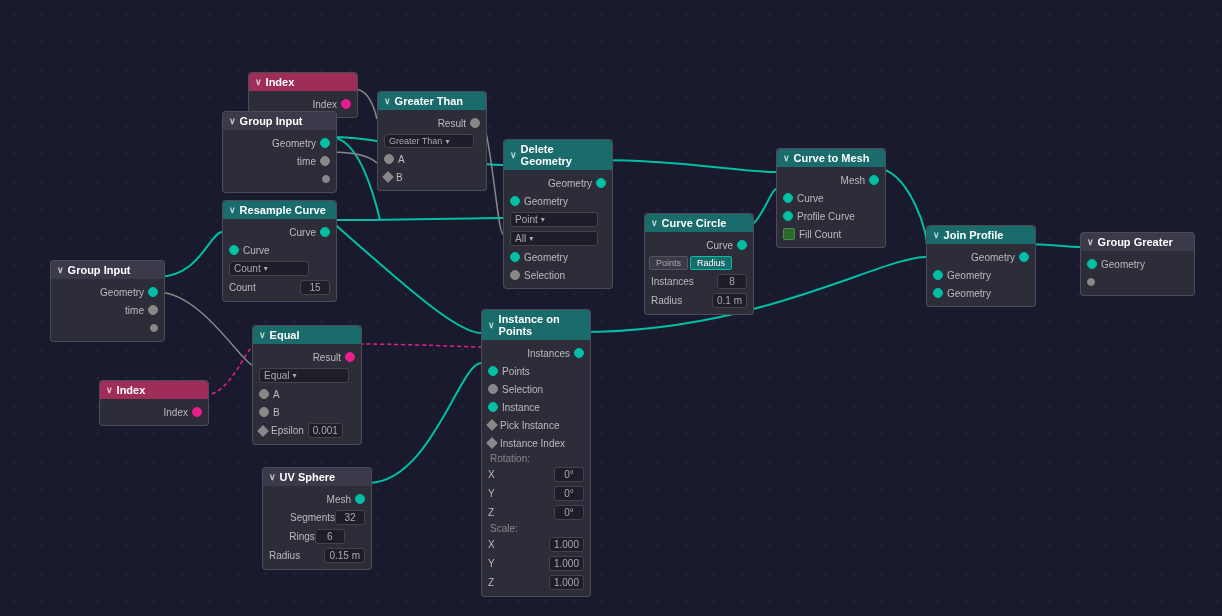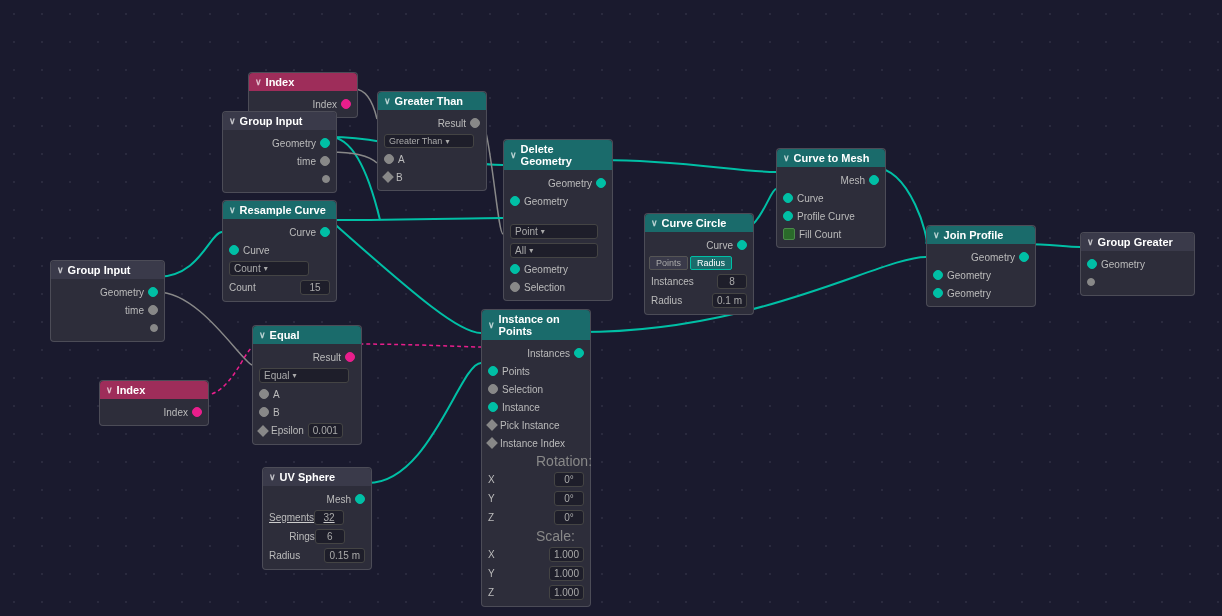--- a/index.html
+++ b/index.html
@@ -162,23 +162,22 @@
       cursor: pointer;
     }
     .tab-btn.active {
       background: #1a6b6b;
       color: #fff;
       border-color: #00bfa5;
     }
 
     .section-label {
       padding: 1px 8px;
-      font-size: 14px;
+      font-size: 10px;
       color: #888;
-      margin-left: 46px;
     }
   </style>
 </head>
 <body>
 
 <svg id="connections-svg">
 
   <path class="conn-grey" d="M 354 89 Q 370 89 377 119"></path>
 
   <path class="conn-teal" d="M 330 137 Q 360 137 380 220"></path>
@@ -360,21 +359,21 @@
 <div class="node" style="left:262px; top:467px; width:108px;">
   <div class="node-header header-dark">
     <span class="collapse-arrow">∨</span>
     <span>UV Sphere</span>
   </div>
   <div class="node-body">
     <div class="node-row right-align">
       <span class="label">Mesh</span>
       <span class="socket green socket-right"></span>
     </div>
-    <div class="node-row" style="justify-content:flex-start;text-decoration:underline;">
+    <div class="node-row" style="justify-content:flex-end;">
       <span class="label">Segments</span>
       <div class="value-display">32</div>
     </div>
     <div class="node-row" style="justify-content:center;">
       <span class="label">Rings</span>
       <div class="value-display">6</div>
     </div>
     <div class="node-row" style="justify-content:space-between;">
       <span class="label">Radius</span>
       <div class="value-display">0.15 m</div>
@@ -390,21 +389,21 @@
   <div class="node-body">
     <div class="node-row right-align">
       <span class="label">Geometry</span>
       <span class="socket green socket-right"></span>
     </div>
     <div class="node-row left-align">
       <span class="socket green socket-left"></span>
       <span class="label">Geometry</span>
     </div>
     <div class="node-row">
-      <div class="dropdown" style="width:88px;margin-top:12px;">Point</div>
+      <div class="dropdown" style="width:88px;">Point</div>
     </div>
     <div class="node-row">
       <div class="dropdown" style="width:88px;">All</div>
     </div>
     <div class="node-row left-align">
       <span class="socket green socket-left"></span>
       <span class="label">Geometry</span>
     </div>
     <div class="node-row left-align">
       <span class="socket grey socket-left"></span>

